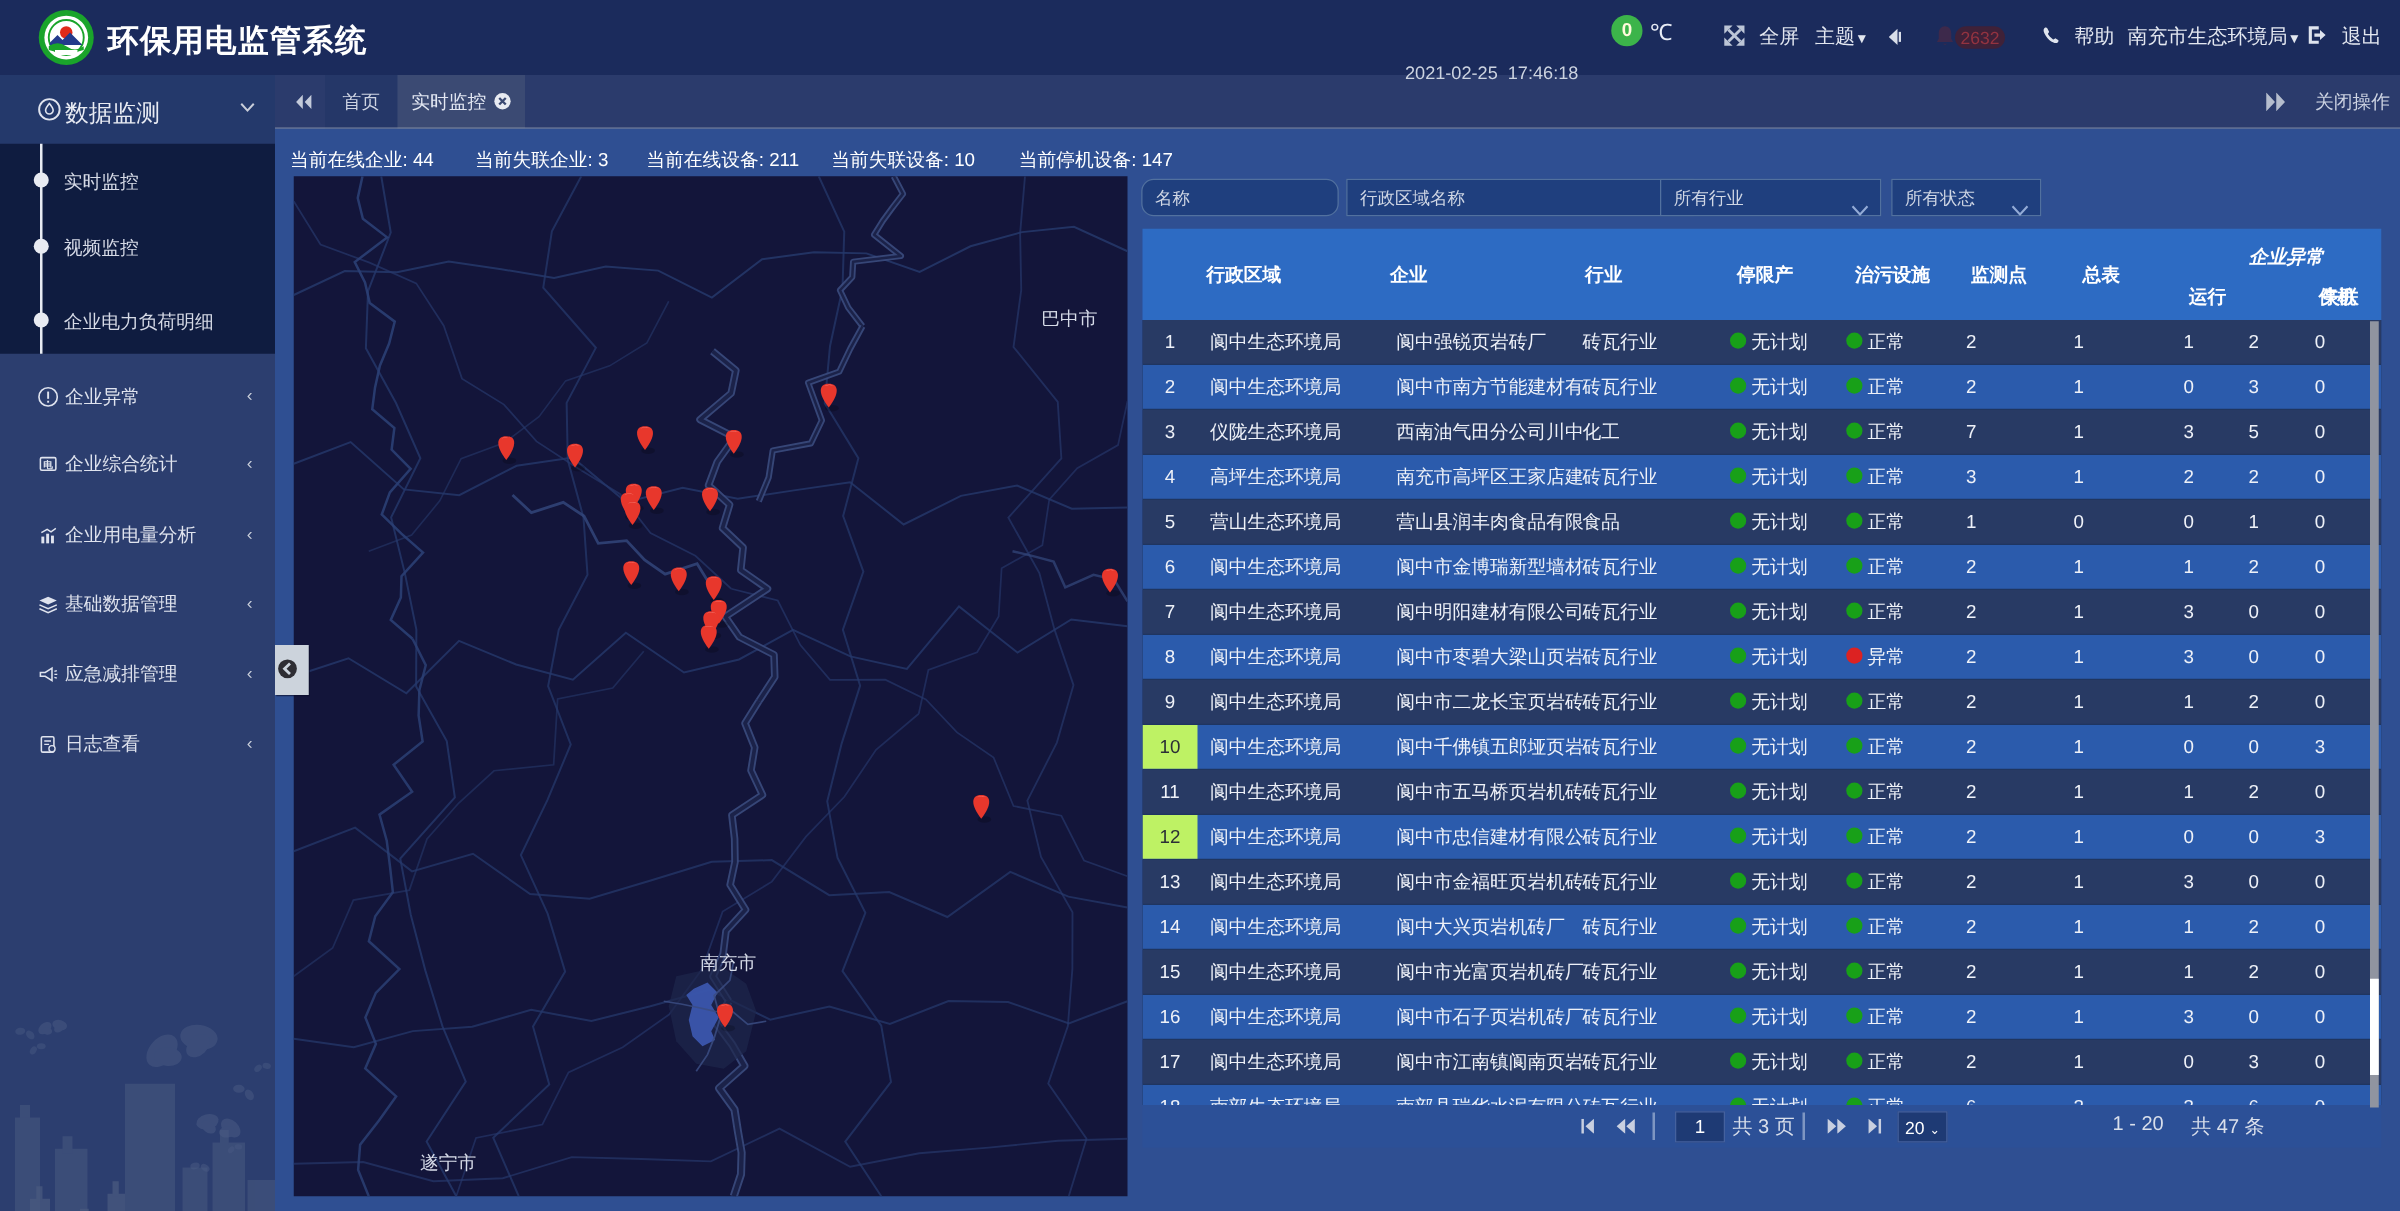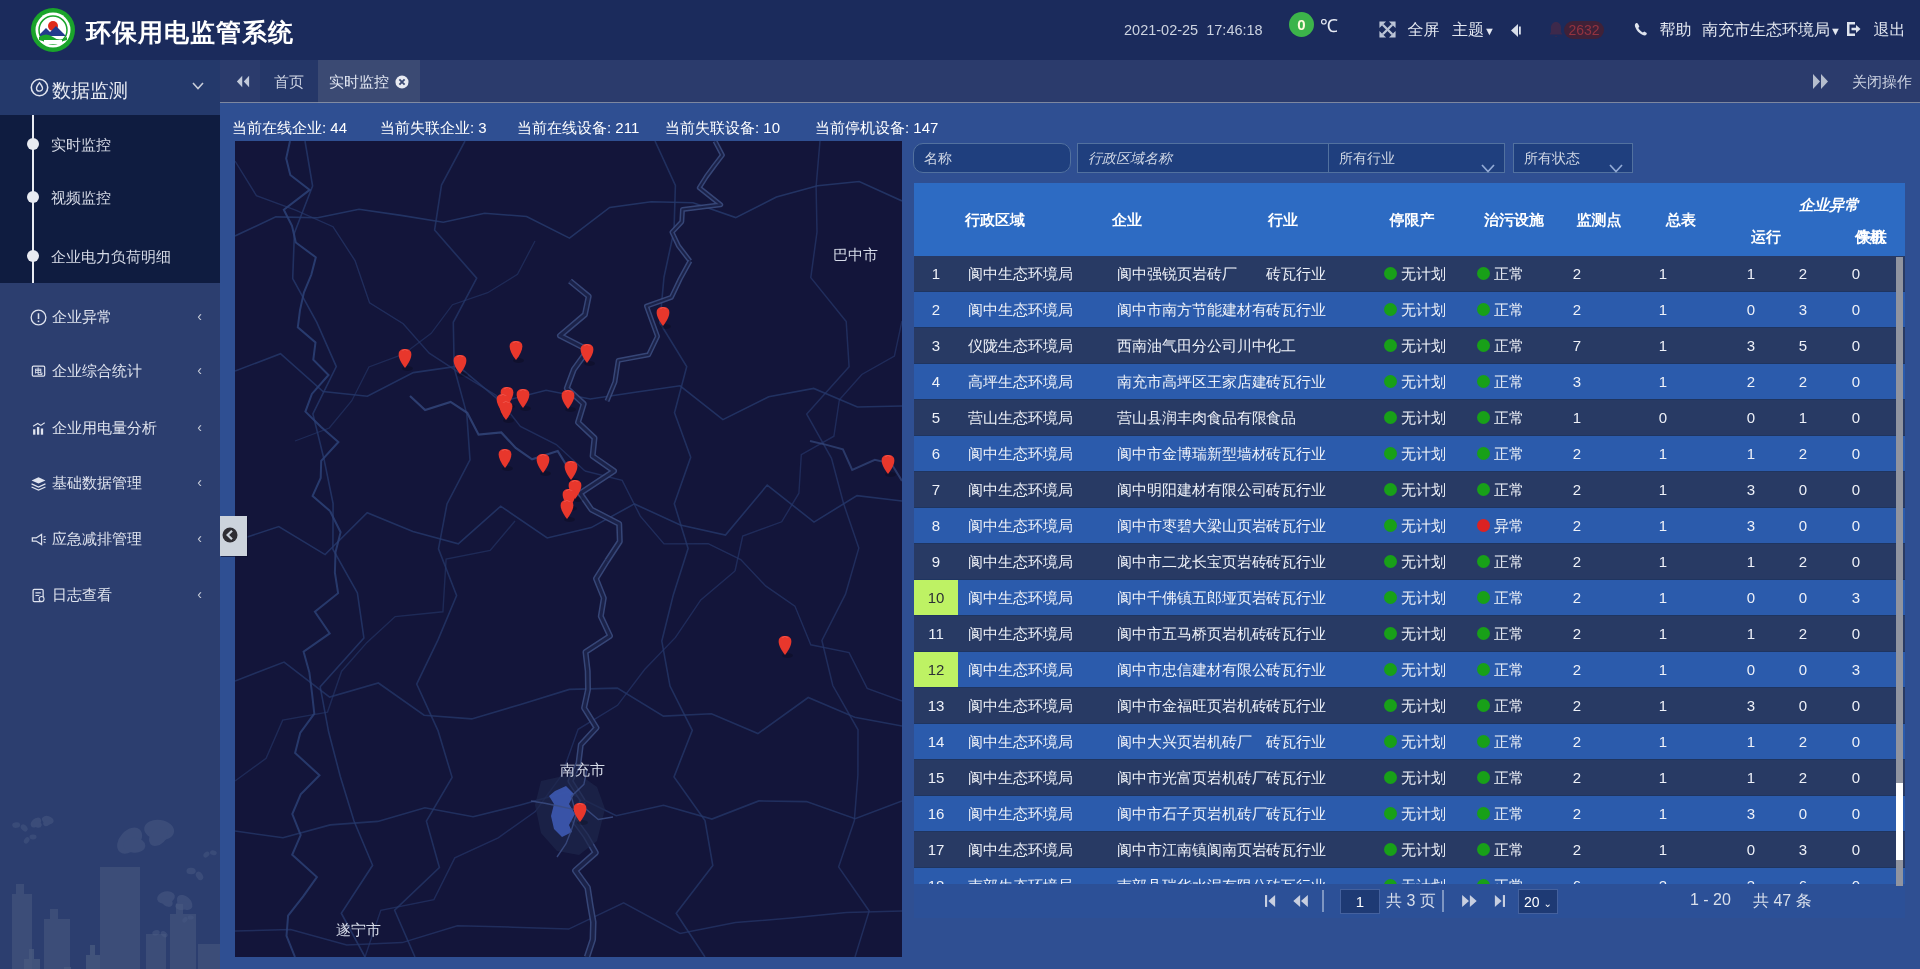--- a/index.html
+++ b/index.html
@@ -4,21 +4,21 @@
 <style>
 * { margin:0; padding:0; box-sizing:border-box; }
 html,body { width:1920px; height:969px; overflow:hidden; font-family:"Liberation Sans", sans-serif; }
 body { background:#2f4f92; position:relative; }
 
 
 #header { position:absolute; left:0; top:0; width:1920px; height:60px; background:#1b2b5c; z-index:30; }
 #logo { position:absolute; left:30px; top:7px; width:46px; height:46px; }
 #title { position:absolute; left:86px; top:16px; color:#ffffff; font-size:25px; font-weight:bold; letter-spacing:1px; }
 .hitem { position:absolute; top:0; height:60px; line-height:60px; color:#e3e7f0; font-size:16px; }
-#datetime { left:1124px; color:#ccd3e0; font-size:14.5px; }
+#datetime { left:1124px; color:#ccd3e0; font-size:14.5px;margin-top:29px; }
 #tempcircle { position:absolute; left:1289px; top:12px; width:25px; height:25px; border-radius:50%; background:#3cb44a; color:#fffbdc; font-weight:bold; font-size:15px; text-align:center; line-height:25px; }
 #tempunit { position:absolute; left:1320px; top:13px; color:#e8ecf5; font-size:18px; }
 
 
 #sidebar { position:absolute; left:0; top:60px; width:220px; height:909px; background:#2c3e6f; overflow:hidden; }
 #menu-top { position:absolute; left:0; top:0; width:220px; height:55px; background:#24396b; color:#e8ebf3; }
 #submenu { position:absolute; left:0; top:55px; width:220px; height:168px; background:#0f1c40; }
 .subitem { position:absolute; left:51px; color:#d6dae6; font-size:15px; }
 .mitem { position:absolute; left:0; width:220px; height:56px; color:#dfe3ee; font-size:15px; }
 .mitem .txt { position:absolute; left:52px; top:18px; }
@@ -437,21 +437,21 @@
         <path d="M-4.5 -5.5 C -2.5 -7.5, 1.5 -7.8, 4 -6.2 C 1 -7.6, -2.5 -7, -4.5 -5.5 Z" fill="#ff9f97"></path>
       </g>
       <g transform="translate(345,670)">
         <ellipse cx="2.5" cy="11.5" rx="5.5" ry="2.6" fill="#000" opacity="0.2"></ellipse>
         <path d="M0 11 C -8.5 0, -8.5 -8, 0 -8 C 8.5 -8, 8.5 0, 0 11 Z" fill="#e8372c"></path>
         <path d="M-4.5 -5.5 C -2.5 -7.5, 1.5 -7.8, 4 -6.2 C 1 -7.6, -2.5 -7, -4.5 -5.5 Z" fill="#ff9f97"></path>
       </g>
     </svg>
 
   <div class="fld" style="left:693px;width:158px;border-radius:10px;">名称</div>
-  <div class="fld" style="left:857px;width:278px;font-style:italic;">行政区域名称<span class="car"><svg width="14" height="9" viewBox="0 0 14 9">
+  <div class="fld" style="left:857px;width:278px;">行政区域名称<span class="car"><svg width="14" height="9" viewBox="0 0 14 9">
           <path d="M1 1 L7 7.5 L13 1" stroke="#93abd6" stroke-width="1.7" fill="none"></path>
         </svg></span></div>
   <div class="fld" style="left:1108px;width:177px;">所有行业<span class="car"><svg width="14" height="9" viewBox="0 0 14 9">
           <path d="M1 1 L7 7.5 L13 1" stroke="#93abd6" stroke-width="1.7" fill="none"></path>
         </svg></span></div>
   <div class="fld" style="left:1293px;width:120px;">所有状态<span class="car"><svg width="14" height="9" viewBox="0 0 14 9">
           <path d="M1 1 L7 7.5 L13 1" stroke="#93abd6" stroke-width="1.7" fill="none"></path>
         </svg></span></div>
 
   <div id="tablewrap">

